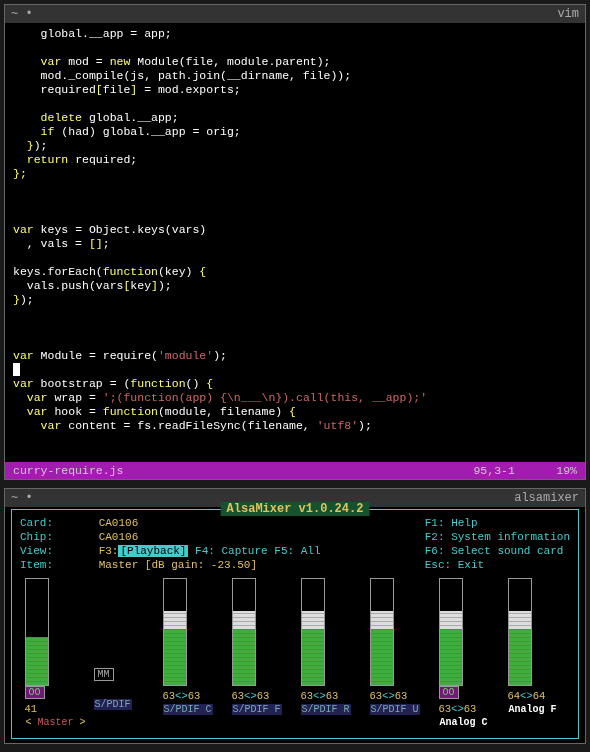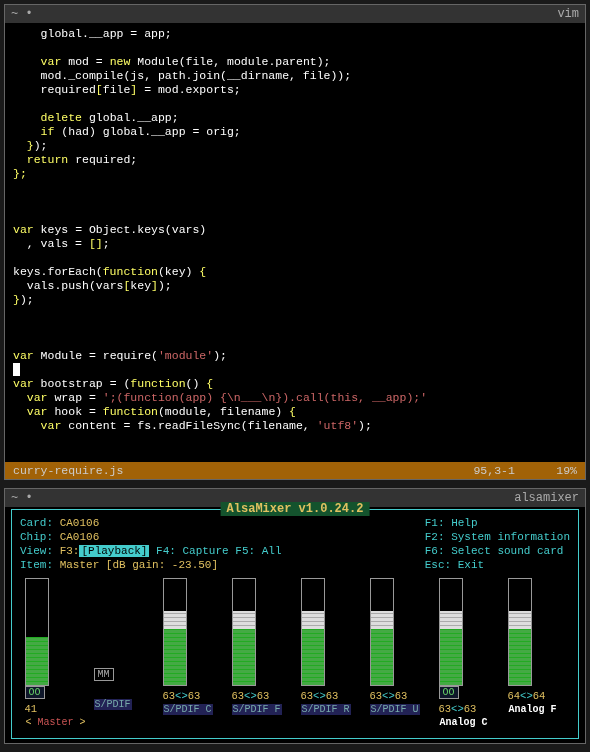--- a/index.html
+++ b/index.html
@@ -37,21 +37,21 @@
     font-size: 11.5px;
   }
   .kw { color: #ffff66; }
   .id { color: #ffffff; margin-top: 36px; }
   .op { color: #ffffff; }
   .str { color: #cc6666; }
   .cursor { background: #fff; color: #000; }
   .statusbar {
     position: absolute;
     bottom: 0; left: 0; right: 0;
-    background: #a16207;
+    background: #a21caf;
     color: #ccc;
     display: flex;
     justify-content: space-between;
     padding: 2px 8px;
     font-size: 11.5px;
   }
   
   .alsa-body {
     padding: 2px 6px 4px 6px;
     height: calc(100% - 18px);
@@ -73,21 +73,21 @@
     font-weight: bold;
   }
   .alsa-info {
     display: flex;
     justify-content: space-between;
     padding: 6px 8px 2px 8px;
     font-size: 11px;
   }
   .alsa-info .col { line-height: 14px; }
   .lbl { color: #44cccc; }
-  .yel { color: #e0c060; }
+  .yel { color: #e0c060; margin-left: 39px; }
   .hl { color: #000; background: #44cccc; padding: 0 2px; }
   .channels {
     display: flex;
     justify-content: space-around;
     padding: 4px 12px 0 12px;
     gap: 10px;
   }
   .channel {
     display: flex;
     flex-direction: column;
@@ -106,21 +106,21 @@
   .bar-seg {
     width: 100%;
   }
   .seg-green { background: repeating-linear-gradient(0deg,#4a4,#4a4 3px,#2a2 3px,#2a2 4px); }
   .seg-white { background: repeating-linear-gradient(0deg,#ddd,#ddd 3px,#aaa 3px,#aaa 4px); }
   .vol-box {
     border: 1px solid #999;
     padding: 0 3px;
     margin-top: 0;
     font-size: 10px;
-    background: #0f172a;
+    background: #701a75;
     color: #6c6;
   }
   .mm-box {
     border: 1px solid #999;
     padding: 0 3px;
     font-size: 10px;
     color: #aaa;
     margin-top: 90px;
   }
   .level-row {

